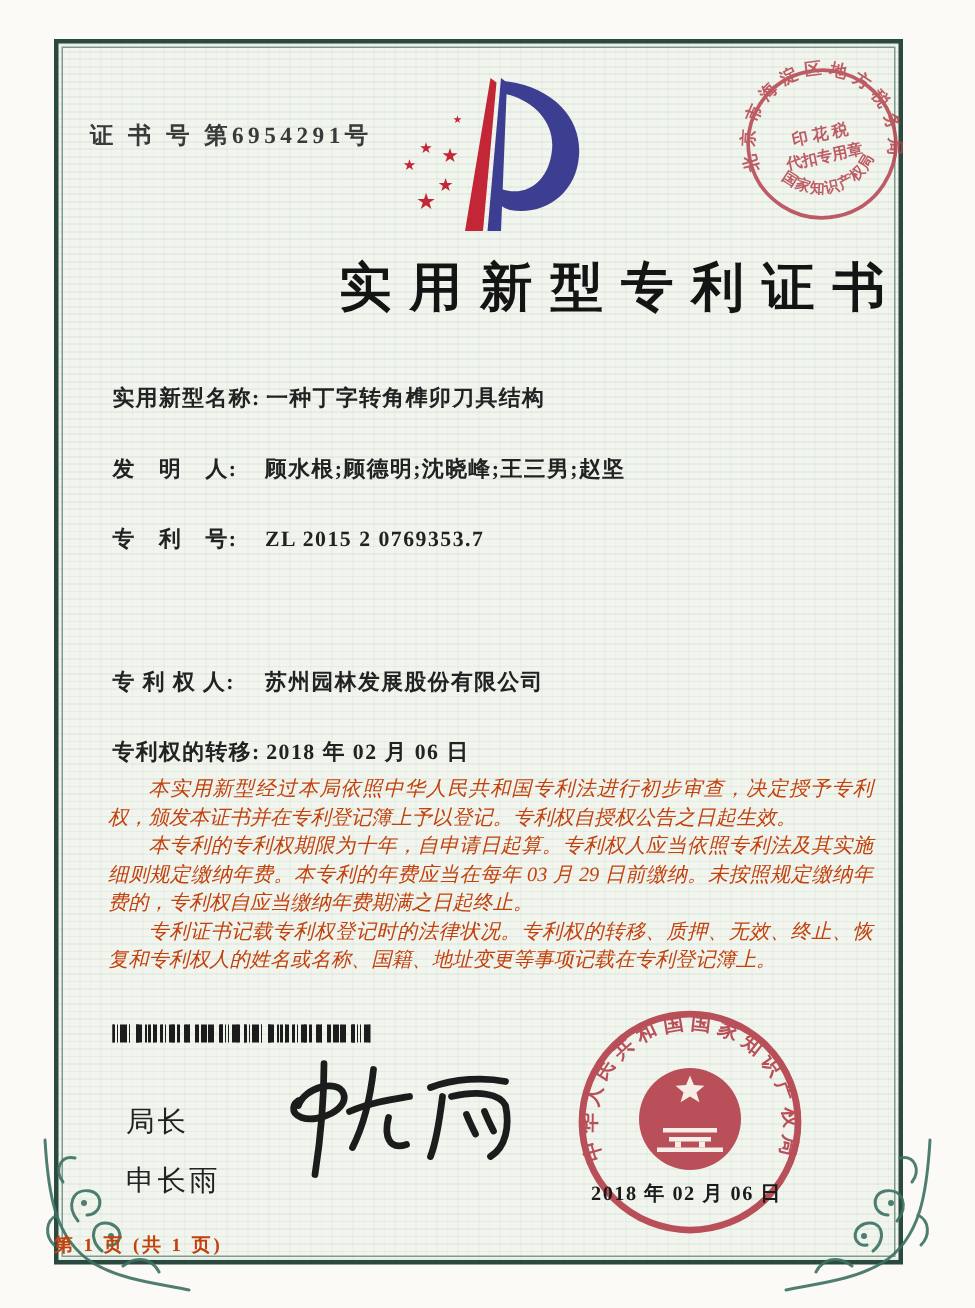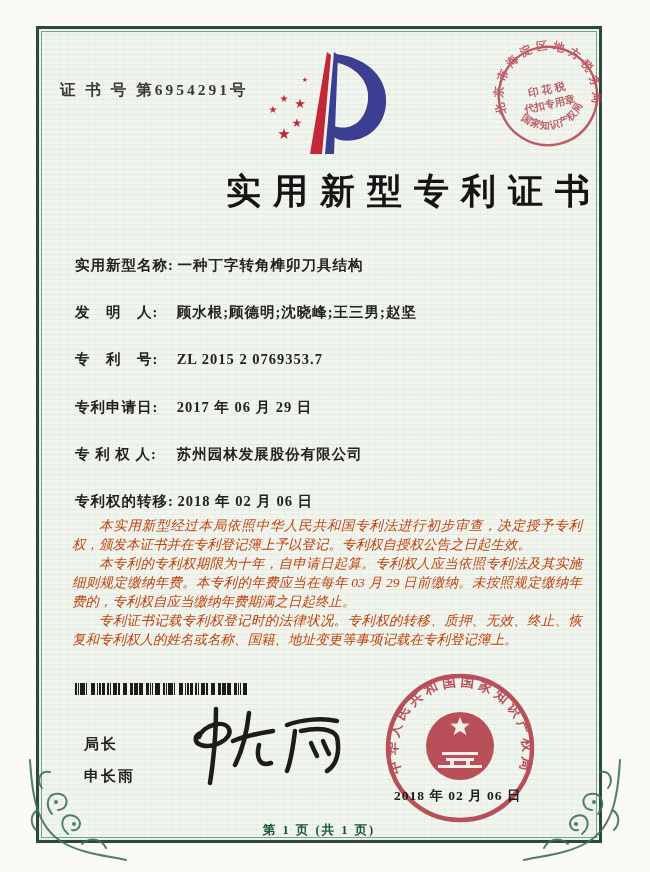--- a/index.html
+++ b/index.html
@@ -52,35 +52,35 @@
   .paras p{margin:0;text-indent:2em;}
   .barcode{
     position:absolute;left:75px;top:683px;width:172px;height:12px;
     background:
       repeating-linear-gradient(90deg,#1c1c1c 0 2px,transparent 2px 3px,#1c1c1c 3px 4px,transparent 4px 8px),
       repeating-linear-gradient(90deg,#1c1c1c 0 1px,transparent 1px 5px,#1c1c1c 5px 8px,transparent 8px 11px);
   }
   .signer{
     position:absolute;left:84px;top:735px;
     font-family:"Liberation Sans","DejaVu Sans",sans-serif;
-    font-weight:bold;color:#222;font-size:15px;letter-spacing:2px;
+    font-weight:normal;color:#222;font-size:19px;letter-spacing:2px;
   }
   .signer div{margin-bottom:13px;}
   .signature{position:absolute;left:183px;top:703px;}
   .office-seal{position:absolute;left:380px;top:668px;width:160px;height:160px;opacity:.92;}
   .seal-date{
     position:absolute;left:394px;top:787px;
     font-size:13.5px;font-weight:bold;color:#1b1b1b;letter-spacing:1px;white-space:nowrap;
   }
   .flourish{position:absolute;width:110px;height:112px;opacity:.9;}
   .flourish.left{left:22px;top:754px;}
   .flourish.right{left:518px;top:754px;transform:scaleX(-1);}
   .footer{
-    position:absolute;left:36px;top:822px;width:566px;text-align:center;
-    font-size:12.5px;color:#14532d;letter-spacing:2px;font-weight:bold;
+    position:absolute;left:36px;top:822px;width:566px;text-align:left;
+    font-size:12.5px;color:#c2410c;letter-spacing:2px;font-weight:bold;
   }
   svg text{font-family:"Liberation Serif","DejaVu Serif",serif;}
 </style>
 </head>
 <body>
 
 <div class="paper">
 
   <div class="frame"></div>
 
@@ -122,24 +122,20 @@
     <span class="lbl">实用新型名称:</span>
     <span class="val">一种丁字转角榫卯刀具结构</span>
   </div>
   <div class="field f1">
     <span class="lbl">发　明　人:</span>
     <span class="val">顾水根;顾德明;沈晓峰;王三男;赵坚</span>
   </div>
   <div class="field f2">
     <span class="lbl">专　利　号:</span>
     <span class="val">ZL 2015 2 0769353.7</span>
-  </div>
-  <div class="field f3">
-    <span class="lbl">专利申请日:</span>
-    <span class="val">2017 年 06 月 29 日</span>
   </div>
   <div class="field f4">
     <span class="lbl">专 利 权 人:</span>
     <span class="val">苏州园林发展股份有限公司</span>
   </div>
   <div class="field f5">
     <span class="lbl">专利权的转移:</span>
     <span class="val">2018 年 02 月 06 日</span>
   </div>
 

